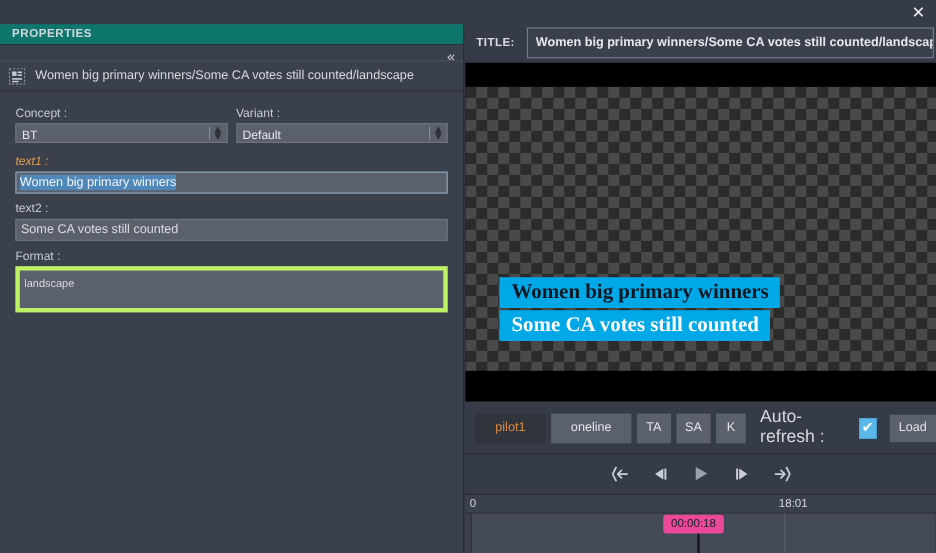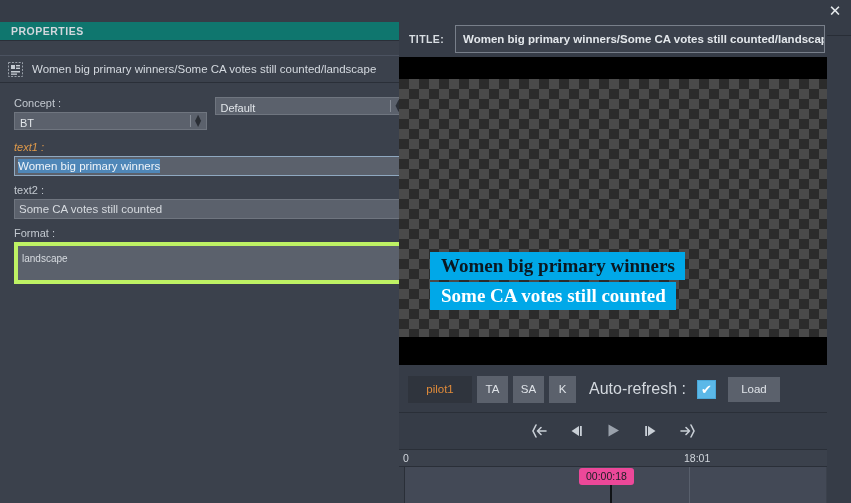--- a/index.html
+++ b/index.html
@@ -115,21 +115,21 @@
   .txtarea {
     height: 42px; width: 100%;
     background: #5b616c;
     border: 4px solid #bef264;
     padding: 7px 4px;
     color: #d7dbe0; font-size: 10px;
   }
 
   
   .right-panel {
-    position: absolute; left: 399px; top: 22px; width: 428px; height: 481px;
+    position: absolute; left: 423px; top: 22px; width: 428px; height: 481px;
     background: #363c47;
   }
   .title-row {
     position: absolute; left: 2px; top: 3px; width: 424px; height: 28px;
     display: flex; align-items: center;
   }
   .title-row .tl {
     color: #d9dee3; font-size: 10.5px; font-weight: bold;
     letter-spacing: .4px; width: 54px; padding-left: 8px;
   }
@@ -294,20 +294,21 @@
           <div class="combo">
             <span class="cv">BT</span>
             <span class="sep"></span>
             <span class="spin">
                 <span>▲</span>
                 <span>▼</span>
               </span>
           </div>
         </div>
         <div class="field" style="width:193px">
+          <span class="fl">Variant :</span>
           <div class="combo">
             <span class="cv">Default</span>
             <span class="sep"></span>
             <span class="spin">
                 <span>▲</span>
                 <span>▼</span>
               </span>
           </div>
         </div>
       </div>
@@ -348,20 +349,23 @@
       <div class="lower-third">
         <div class="lt1">Women big primary winners</div><br>
         <div class="lt2">Some CA votes still counted</div>
       </div>
     </div>
 
     <div class="btn-strip">
       <div class="tab sel" style="min-width:64px">
         <span>pilot1</span>
       </div>
+      <div class="tab wide">
+        <span>oneline</span>
+      </div>
       <div class="tab" style="min-width:31px;padding:0 6px">
         <span>TA</span>
       </div>
       <div class="tab" style="min-width:31px;padding:0 6px">
         <span>SA</span>
       </div>
       <div class="tab" style="min-width:27px;padding:0 6px">
         <span>K</span>
       </div>
       <span class="autorefresh-label">Auto-refresh :</span>

